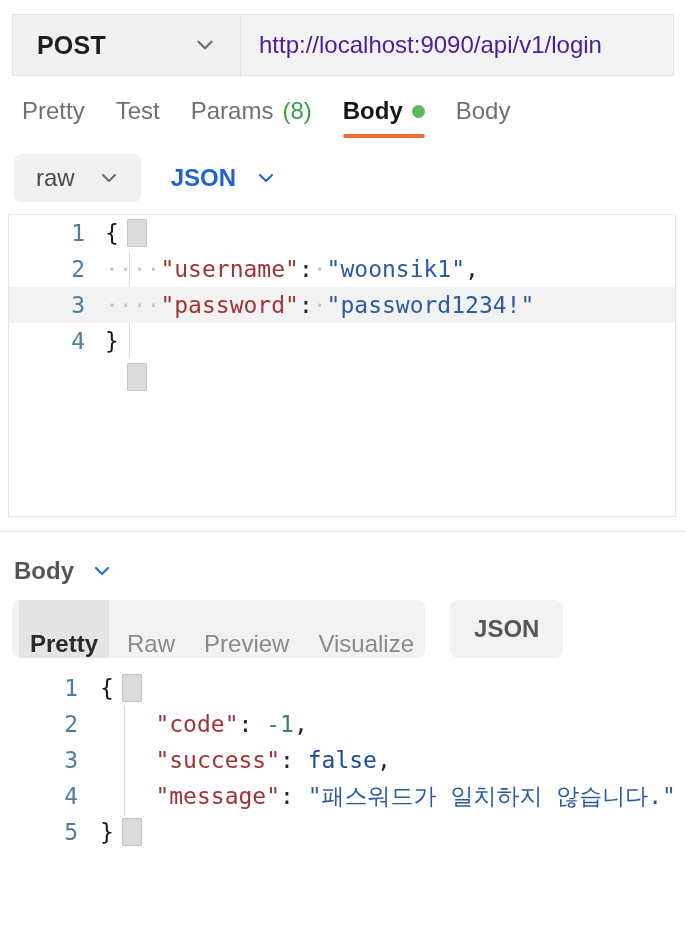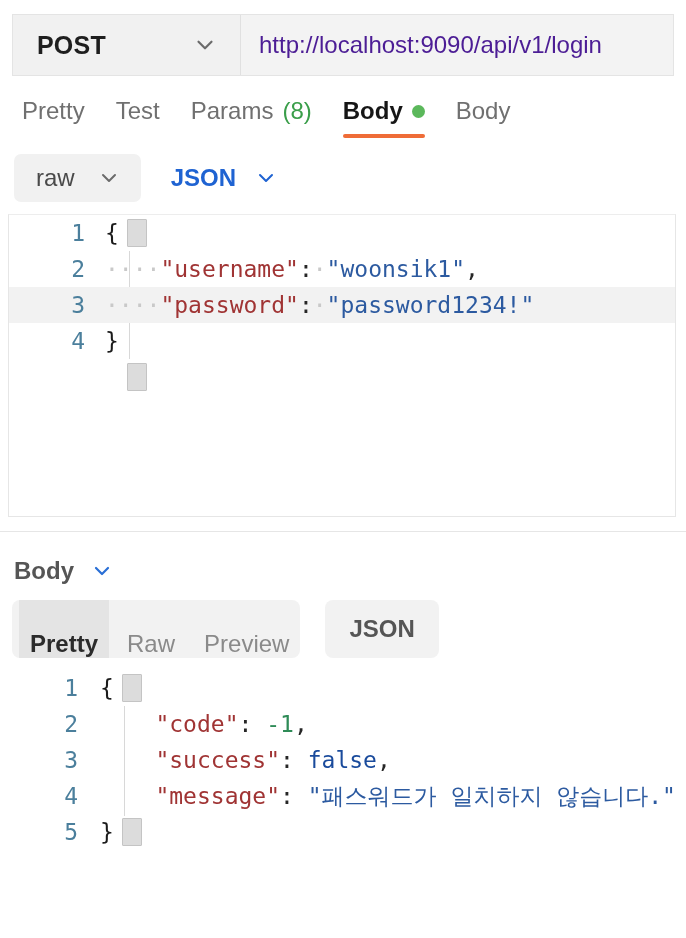--- a/index.html
+++ b/index.html
@@ -280,20 +280,23 @@
   <div class="segmented">
     <div class="seg active">
       <span>Pretty</span>
     </div>
     <div class="seg">
       <span>Raw</span>
     </div>
     <div class="seg">
       <span>Preview</span>
     </div>
+    <div class="seg">
+      <span>Visualize</span>
+    </div>
   </div>
   <div class="json-pill">
     <span>JSON</span>
   </div>
 </div>
 
 <div class="resp-code-wrap">
   <div class="editor res">
     <div class="indent-guide"></div>
     <div class="bracebox" style="left:122px; top:4px; width:20px; height:28px;"></div>

